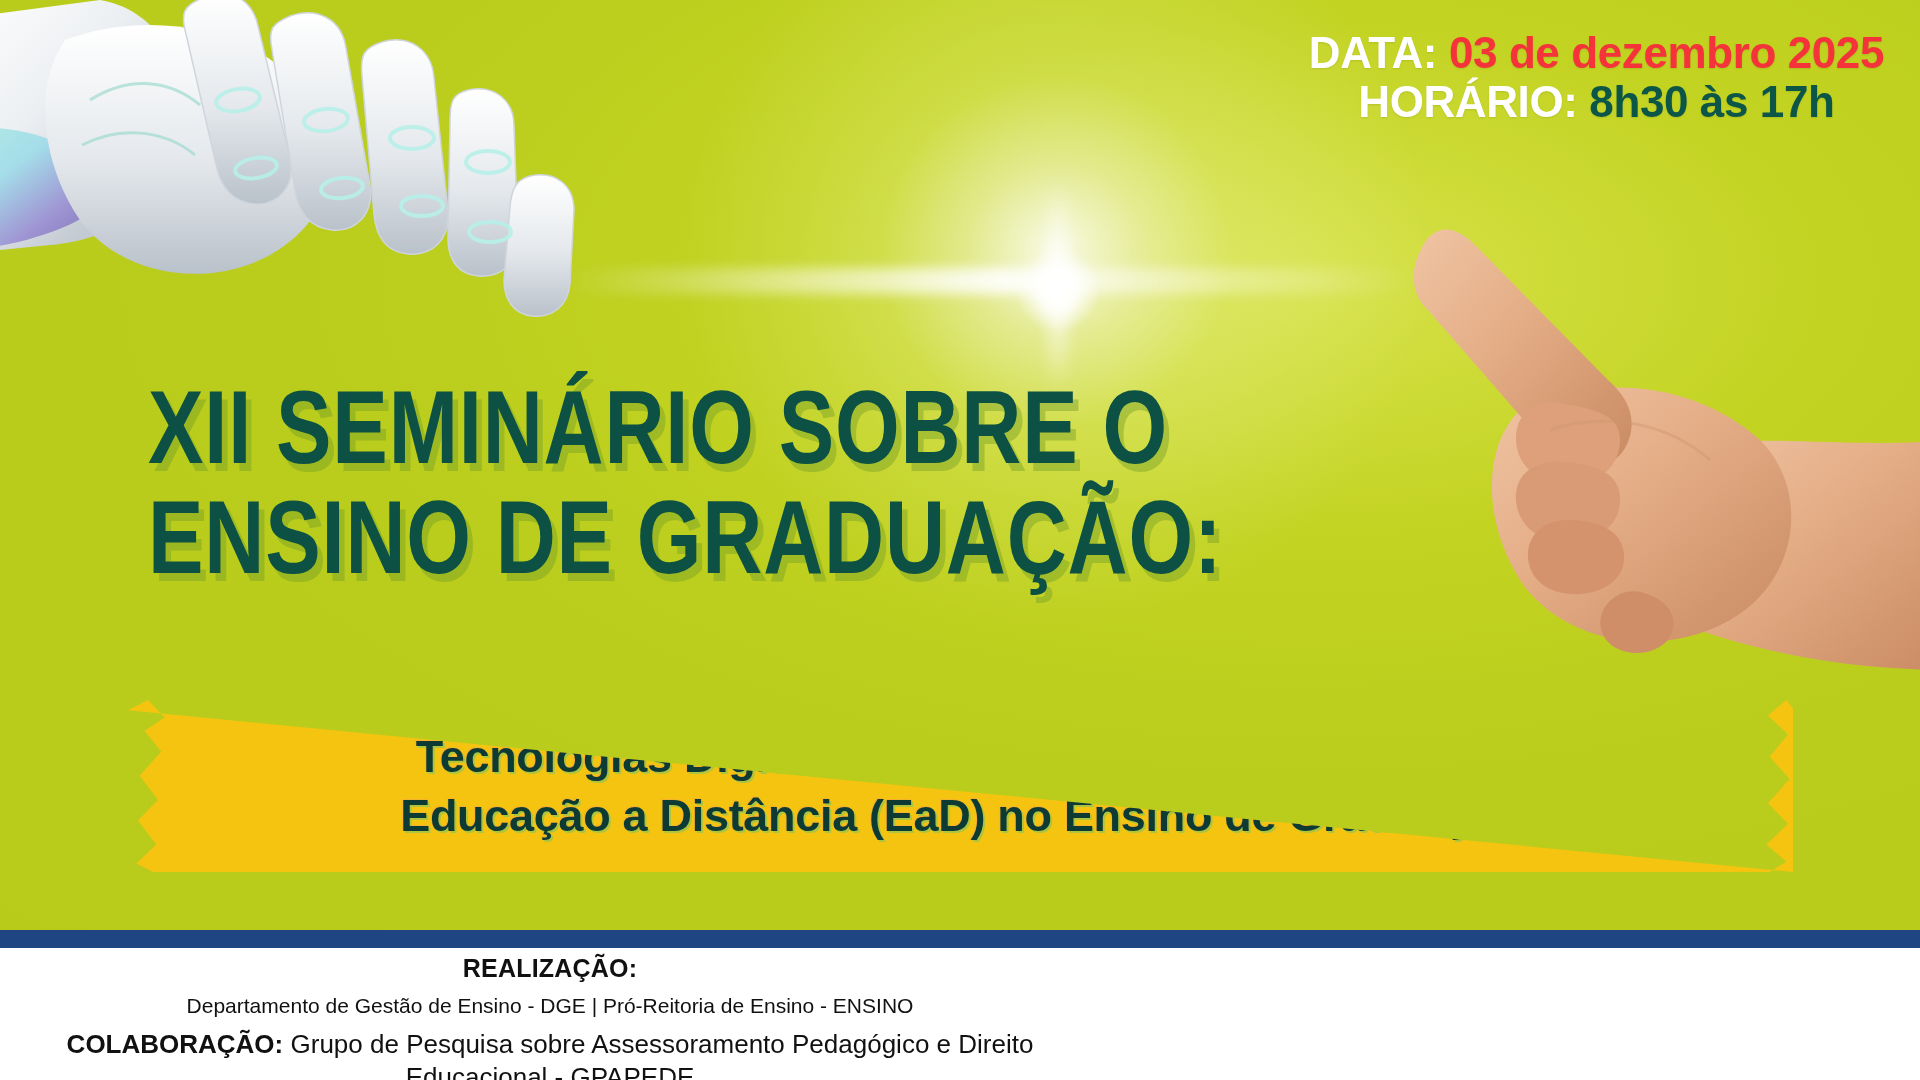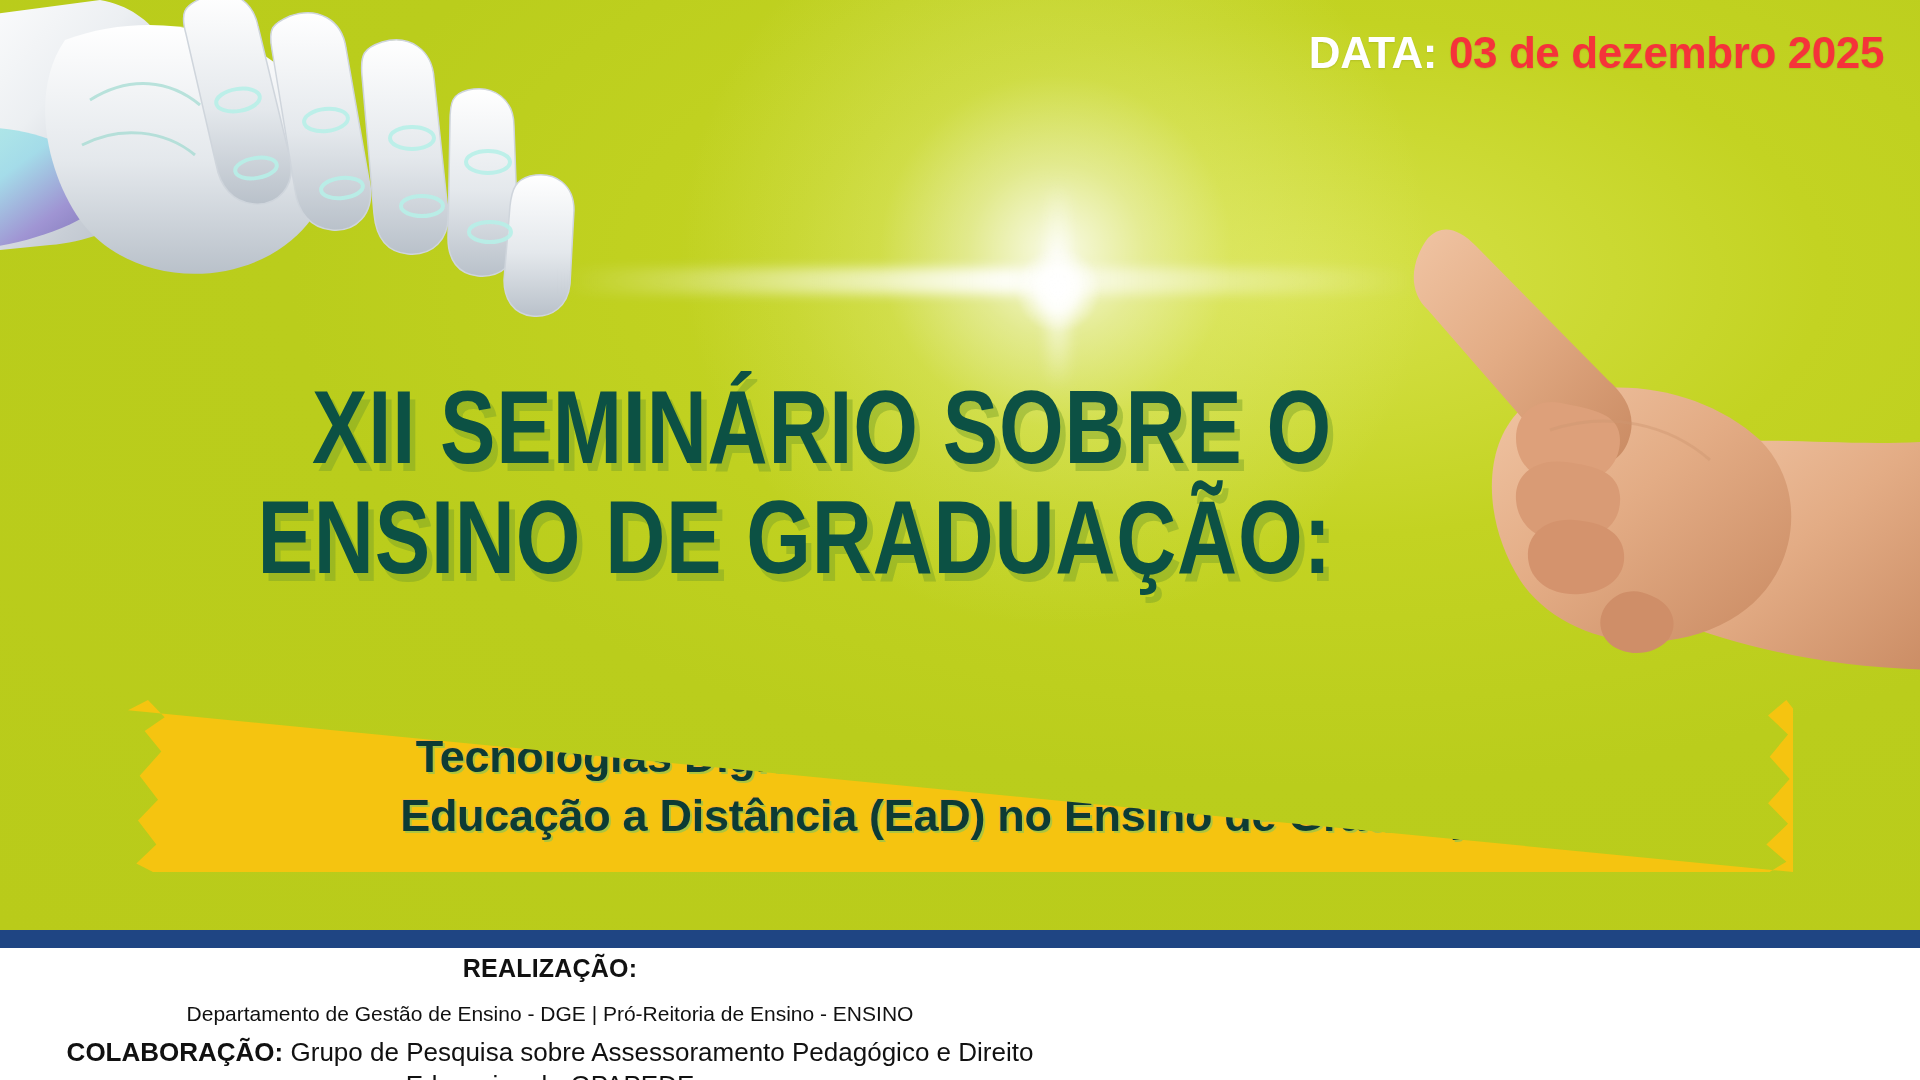--- a/index.html
+++ b/index.html
@@ -76,21 +76,21 @@
   }
   .dt-label { color: #ffffff; }
   .dt-date  { color: #f5333a; }
   .dt-time  { color: #0c5648; }
 
   
   .title-block {
     position: absolute;
     left: 0; top: 372px;
     width: 1480px;
-    text-align: right;
+    text-align: left;
   }
   .title-line {
     font-family: "Liberation Sans", sans-serif;
     font-weight: 700;
     font-size: 104px;
     line-height: 1.06;
     color: #0c5144;
     letter-spacing: 1px;
     transform: scaleX(0.80);
     transform-origin: center;
@@ -147,21 +147,21 @@
     position: absolute;
     left: 0; top: 6px;
     width: 1100px;
     text-align: center;
     color: #111111;
   }
   .realizacao-title {
     font-size: 25px;
     font-weight: 700;
     letter-spacing: 0.2px;
-    margin-bottom: 17px;
+    margin-bottom: 9px;
   }
   .footer-line {
     font-size: 21px;
     line-height: 1.30;
     font-weight: 400;
   }
   .colab-line {
     font-size: 26px;
     margin-top: 9px;
     line-height: 1.25;
@@ -251,20 +251,24 @@
       <path d="M250,394 C230,404 224,426 238,442 C254,458 284,456 298,440 C310,424 302,404 282,396 C270,390 260,390 250,394 Z" fill="#cf8e68"></path>
 
       <path d="M180,230 C240,210 300,225 340,260" fill="none" stroke="#cf9771" stroke-width="3" opacity="0.45"></path>
     </svg>
 
     <div class="datetime">
       <div class="dt-line">
         <span class="dt-label">DATA:</span>
         <span class="dt-date">03 de dezembro 2025</span>
       </div>
+      <div class="dt-line">
+        <span class="dt-label">HORÁRIO:</span>
+        <span class="dt-time">8h30 às 17h</span>
+      </div>
     </div>
 
     <div class="title-block">
       <div class="title-line">XII SEMINÁRIO SOBRE O</div>
       <div class="title-line second">ENSINO DE GRADUAÇÃO:</div>
     </div>
 
     <div class="banner">
       <div class="banner-line">Tecnologias Digitais e o novo Marco Regulatório da</div>
       <div class="banner-line">Educação a Distância (EaD) no Ensino de Graduação</div>

